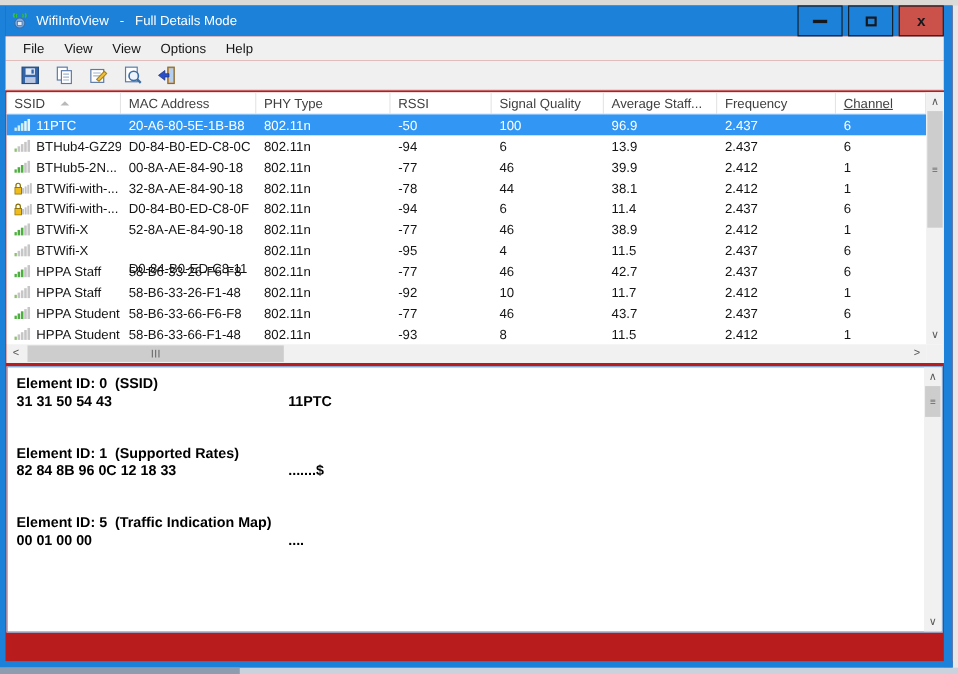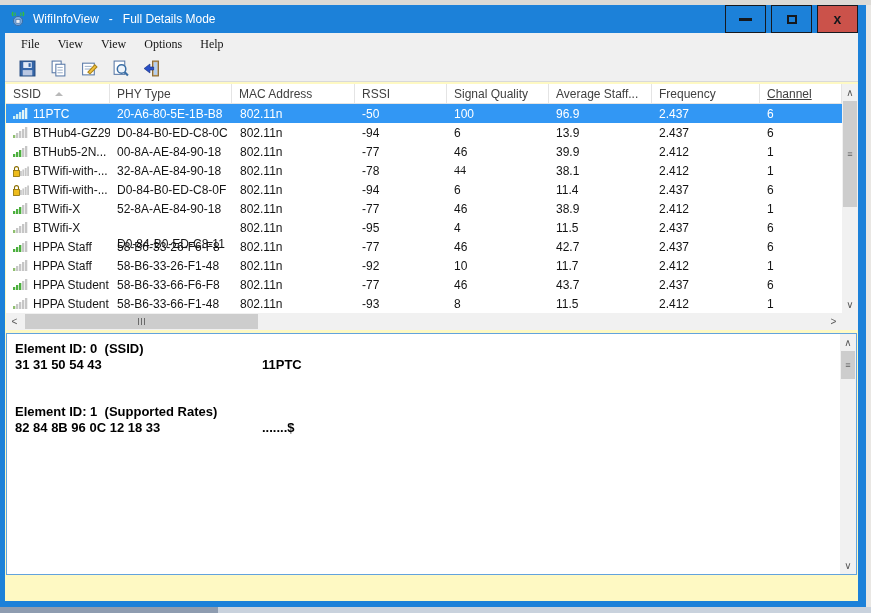--- a/index.html
+++ b/index.html
@@ -14,35 +14,35 @@
     background:#e9e7e4;
     font-family:"Liberation Sans",sans-serif;
     font-size:12px;color:#111;
   }
   .top-strip{position:absolute;left:0;top:0;width:871px;height:5px;background:#dcdad6;}
   .window{
     position:absolute;left:0;top:5px;width:866px;height:602px;
     border-left:5px solid var(--blue);
     border-right:8px solid var(--blue);
     border-bottom:6px solid var(--blue);
-    background:#fef9c3;
+    background:#b91c1c;
   }
   
   .titlebar{height:28px;background:var(--blue);display:flex;align-items:center;color:#fff;}
   .app-icon{margin:0 7px 0 5px;width:16px;height:16px;flex:0 0 auto;}
   .title-text{white-space:pre;font-size:12px;}
   .win-controls{margin-left:auto;display:flex;height:28px;}
   .win-btn{width:41px;height:28px;border:1px solid #16191f;display:flex;align-items:center;justify-content:center;background:var(--blue);margin-left:5px;}
   .win-btn.close{background:var(--closered);}
   .glyph-min{width:13px;height:3px;background:#15181d;}
   .glyph-max{width:10px;height:9px;border:2px solid #15181d;background:transparent;}
   .glyph-close{color:#15181d;font-weight:bold;font-size:14px;line-height:1;font-family:"Liberation Sans",sans-serif;}
   
   .menubar{height:22px;display:flex;align-items:center;background:#f0f0f0;padding-left:7px;}
-  .menu-item{padding:20px 9px;color:#141414;font-family:Liberation Serif, serif;}
+  .menu-item{padding:20px 9px;color:#141414;}
   
   .toolbar{height:27px;display:flex;align-items:center;background:#f0f0f0;border-bottom:1px solid #d9d9d9;padding-left:12px;gap:11px;}
   .tool-btn{width:20px;height:20px;display:flex;align-items:center;justify-content:center;}
   
   .listview{position:absolute;left:1px;top:79px;width:852px;height:246px;background:#fff;}
   .lv-header{display:flex;height:20px;background:#fff;color:#404040;}
   .lv-hcell{border-right:1px solid #e4e4e4;border-bottom:1px solid #e4e4e4;padding:3px 0 0 7px;position:relative;white-space:nowrap;overflow:hidden;}
   .sort-asc{position:absolute;left:49px;top:8px;width:0;height:0;border-left:4px solid transparent;border-right:4px solid transparent;border-bottom:4px solid #b9b9b9;}
   .lv-body{position:absolute;top:20px;left:0;width:836px;height:209px;background:#fff;}
   .lv-row{display:flex;height:19px;align-items:center;color:#141414;}
@@ -157,22 +157,22 @@
         <rect x="9" y="1" width="5.5" height="14" fill="#cfa268" stroke="#8a6a30"></rect>
         <rect x="10" y="2" width="3.5" height="12" fill="#b4d0ee"></rect>
         <path d="M1 8 L6.5 3.8 V6.6 H10 V9.4 H6.5 V12.2 Z" fill="#2a50c8" stroke="#17307e" stroke-width="0.6"></path>
       </svg>
     </span>
   </div>
 
   <div class="listview">
     <div class="lv-header">
         <div class="lv-hcell" style="width: 104px;">SSID<span class="sort-asc"></span></div>
+        <div class="lv-hcell" style="width: 123px;">MAC Address</div>
         <div class="lv-hcell" style="width: 122px;">PHY Type</div>
-        <div class="lv-hcell" style="width: 123px;">MAC Address</div>
         <div class="lv-hcell" style="width: 92px;">RSSI</div>
         <div class="lv-hcell" style="width: 102px;">Signal Quality</div>
         <div class="lv-hcell" style="width: 103px;">Average Staff...</div>
         <div class="lv-hcell" style="width: 108px;">Frequency</div>
         <div class="lv-hcell" style="width: 82px; text-decoration: underline;">Channel</div>
       </div>
     <div class="lv-body">
         <div class="lv-row selected">
           <div class="lv-cell" style="width: 104px;">
             <span class="row-icon">
@@ -246,21 +246,21 @@
                 <rect x="14.2" y="1.5" width="1.8" height="9.5" fill="#c6c6c6"></rect>
                 <path d="M1.5 5.5 V3.6 a2 2 0 0 1 4 0 V5.5" fill="none" stroke="#8a6d00" stroke-width="1.1"></path>
                 <rect x="0.5" y="5.5" width="6" height="6" fill="#eebc1c" stroke="#8a6d00" stroke-width="0.8"></rect>
               </svg>
             </span>
             <span>BTWifi-with-...</span>
           </div>
           <div class="lv-cell" style="width: 123px;">32-8A-AE-84-90-18</div>
           <div class="lv-cell" style="width: 122px;">802.11n</div>
           <div class="lv-cell" style="width: 92px;">-78</div>
-          <div class="lv-cell" style="width: 102px; font-family: Liberation Serif, serif;">44</div>
+          <div class="lv-cell" style="width: 102px;">44</div>
           <div class="lv-cell" style="width: 103px;">38.1</div>
           <div class="lv-cell" style="width: 108px;">2.412</div>
           <div class="lv-cell" style="width: 82px;">1</div>
         </div>
         <div class="lv-row">
           <div class="lv-cell" style="width: 104px;">
             <span class="row-icon">
               <svg width="16" height="12" viewBox="0 0 16 12">
                 <rect x="7" y="6" width="1.8" height="5" fill="#c6c6c6"></rect>
                 <rect x="9.4" y="4.5" width="1.8" height="6.5" fill="#c6c6c6"></rect>
@@ -428,20 +428,24 @@
 
   <div class="details">
     <div class="details-content">
         <div class="db">
           <div class="db-header">Element ID: 0  (SSID)</div>
           <div class="db-line"><span class="db-hex">31 31 50 54 43</span><span>11PTC</span></div>
         </div>
         <div class="db">
           <div class="db-header">Element ID: 1  (Supported Rates)</div>
           <div class="db-line"><span class="db-hex">82 84 8B 96 0C 12 18 33</span><span>.......$</span></div>
+        </div>
+        <div class="db">
+          <div class="db-header">Element ID: 5  (Traffic Indication Map)</div>
+          <div class="db-line"><span class="db-hex">00 01 00 00</span><span>....</span></div>
         </div>
       </div>
     <div class="scroll details-vscroll">
       <div class="sb-arrow v">∧</div>
       <div class="vthumb" style="top:17px;height:28px;">≡</div>
       <div class="sb-arrow v" style="position:absolute;bottom:0;left:0;">∨</div>
     </div>
   </div>
 
 

